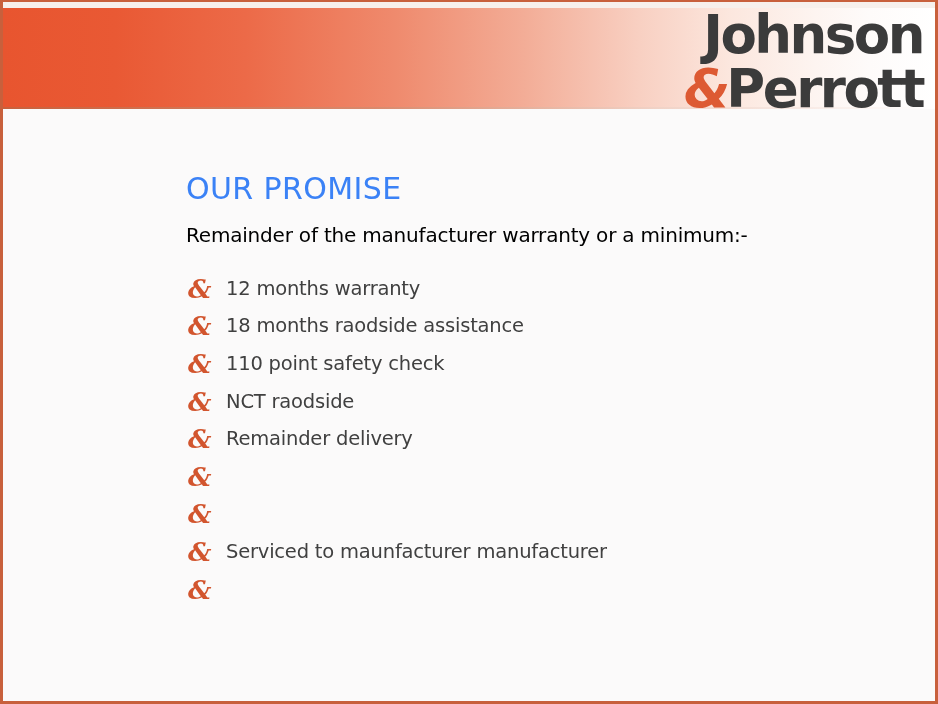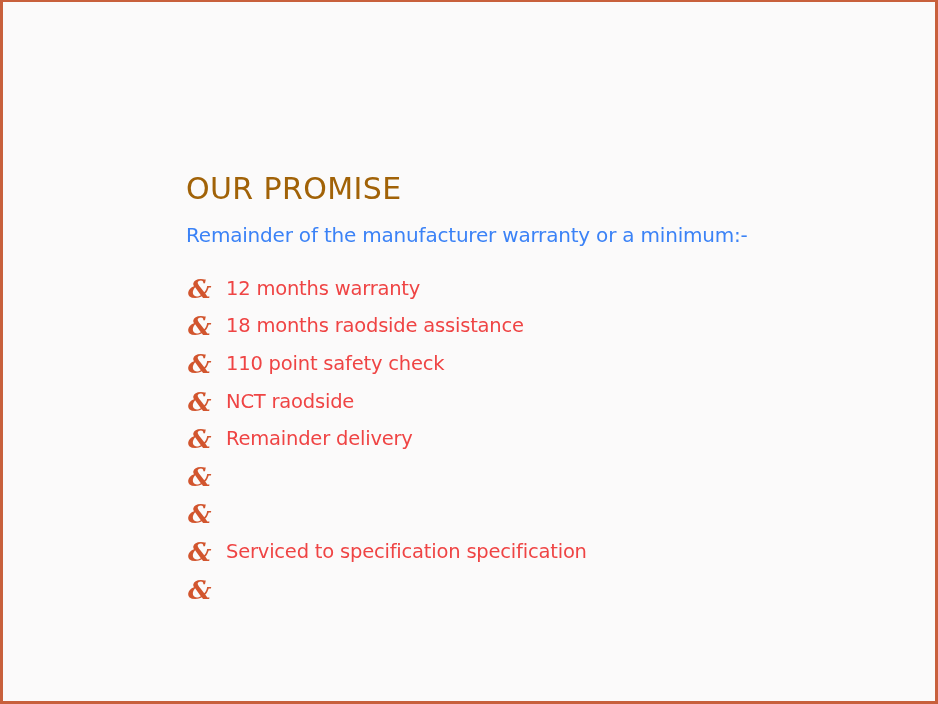--- a/index.html
+++ b/index.html
@@ -119,30 +119,30 @@
     left: 183px;
     top: 170px;
     width: 700px;
   }
 
   #page-title {
     font-family: "DejaVu Sans", sans-serif;
     font-size: 30px;
     font-weight: normal;
     letter-spacing: 0.4px;
-    color: #a16207;
+    color: #3b82f6;
     margin: 0 0 16px 0;
     line-height: 34px;
   }
 
   #promise-subtitle {
     font-family: "DejaVu Sans", sans-serif;
     font-size: 20px;
     font-weight: normal;
-    color: #3b82f6;
+    color: #000000;
     margin: 0 0 22px 0;
     line-height: 26px;
     letter-spacing: -0.2px;
   }
 
   #promise-list {
     list-style: none;
     margin: 0;
     padding: 0;
   }
@@ -164,31 +164,41 @@
     color: #d2552e;
     text-align: left;
     padding-left: 2px;
     box-sizing: border-box;
     user-select: none;
   }
 
   .promise-text {
     font-family: "DejaVu Sans", sans-serif;
     font-size: 19.5px;
-    color: #ef4444;
+    color: #404040;
     line-height: 24px;
     letter-spacing: -0.2px;
     white-space: nowrap;
   }
 </style>
 </head>
 <body>
 
 <div id="page">
 
+  <div id="header">
+    <div id="header-gap"></div>
+    <div id="gradient-bar"></div>
+    <div id="gradient-bar-underline"></div>
+
+    <div id="logo">
+      <span class="logo-line" id="logo-line-1">Johnson</span>
+      <span class="logo-line" id="logo-line-2"><span class="logo-amp">&amp;</span><span>Perrott</span></span>
+    </div>
+  </div>
 
   <div id="content">
     <h1 id="page-title">OUR PROMISE</h1>
     <p id="promise-subtitle">Remainder of the manufacturer warranty or a minimum:-</p>
 
     <ul id="promise-list">
       <li class="promise-item">
         <span class="bullet-amp-icon">&amp;</span>
         <span class="promise-text">12 months warranty</span>
       </li>
@@ -209,21 +219,21 @@
         <span class="promise-text">Remainder delivery</span>
       </li>
       <li class="promise-item">
         <span class="bullet-amp-icon">&amp;</span>
       </li>
       <li class="promise-item">
         <span class="bullet-amp-icon">&amp;</span>
       </li>
       <li class="promise-item">
         <span class="bullet-amp-icon">&amp;</span>
-        <span class="promise-text">Serviced to specification specification</span>
+        <span class="promise-text">Serviced to maunfacturer manufacturer</span>
       </li>
       <li class="promise-item">
         <span class="bullet-amp-icon">&amp;</span>
       </li>
     </ul>
   </div>
 
 </div>
 
 </body></html>

